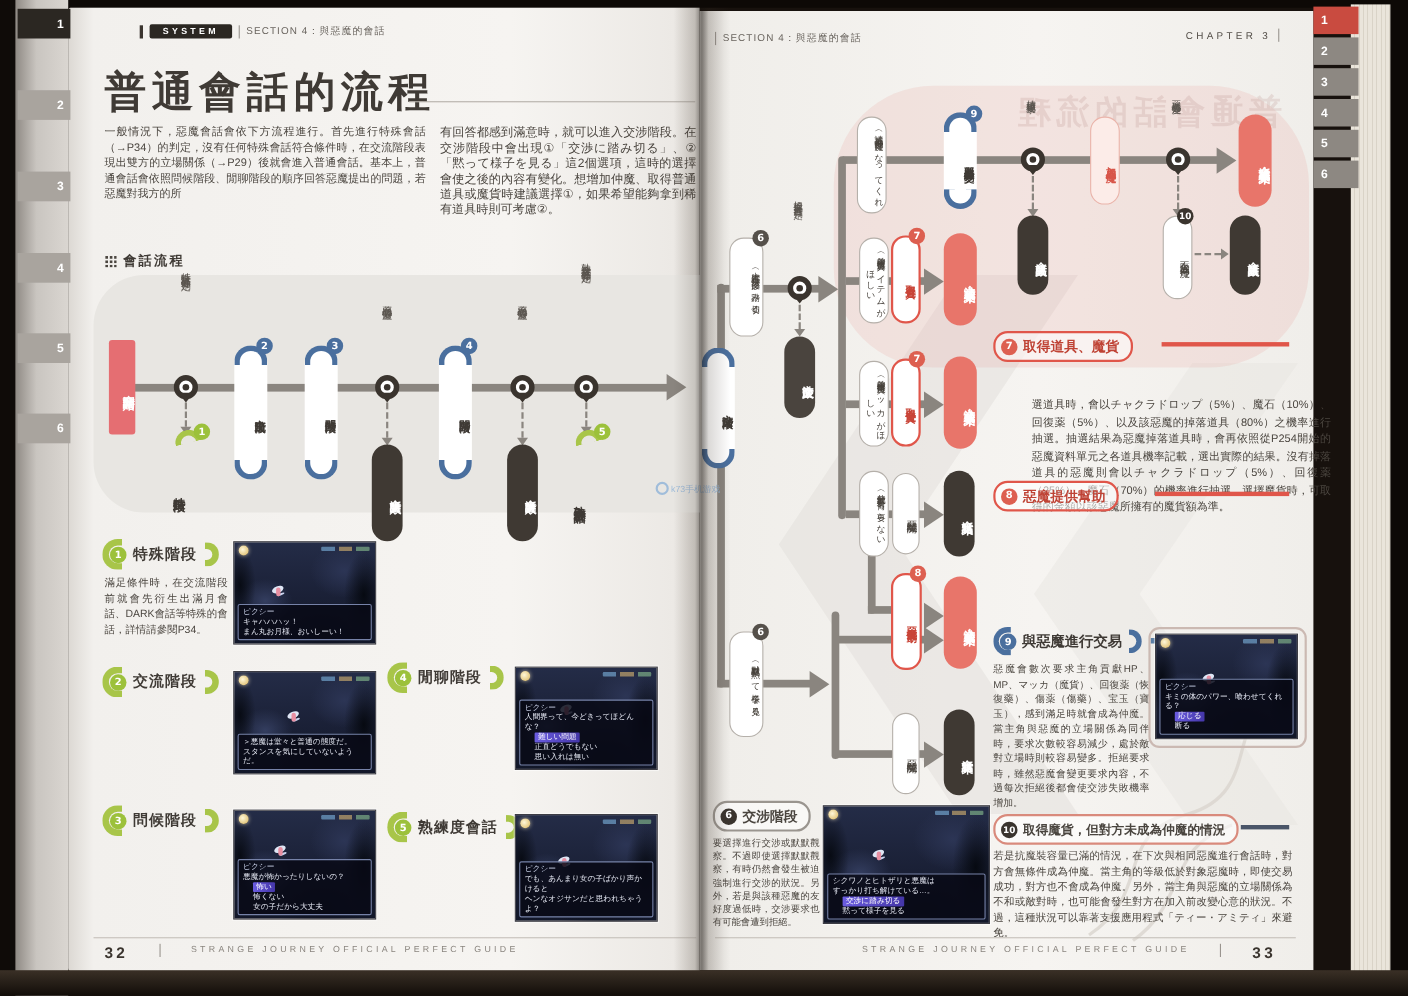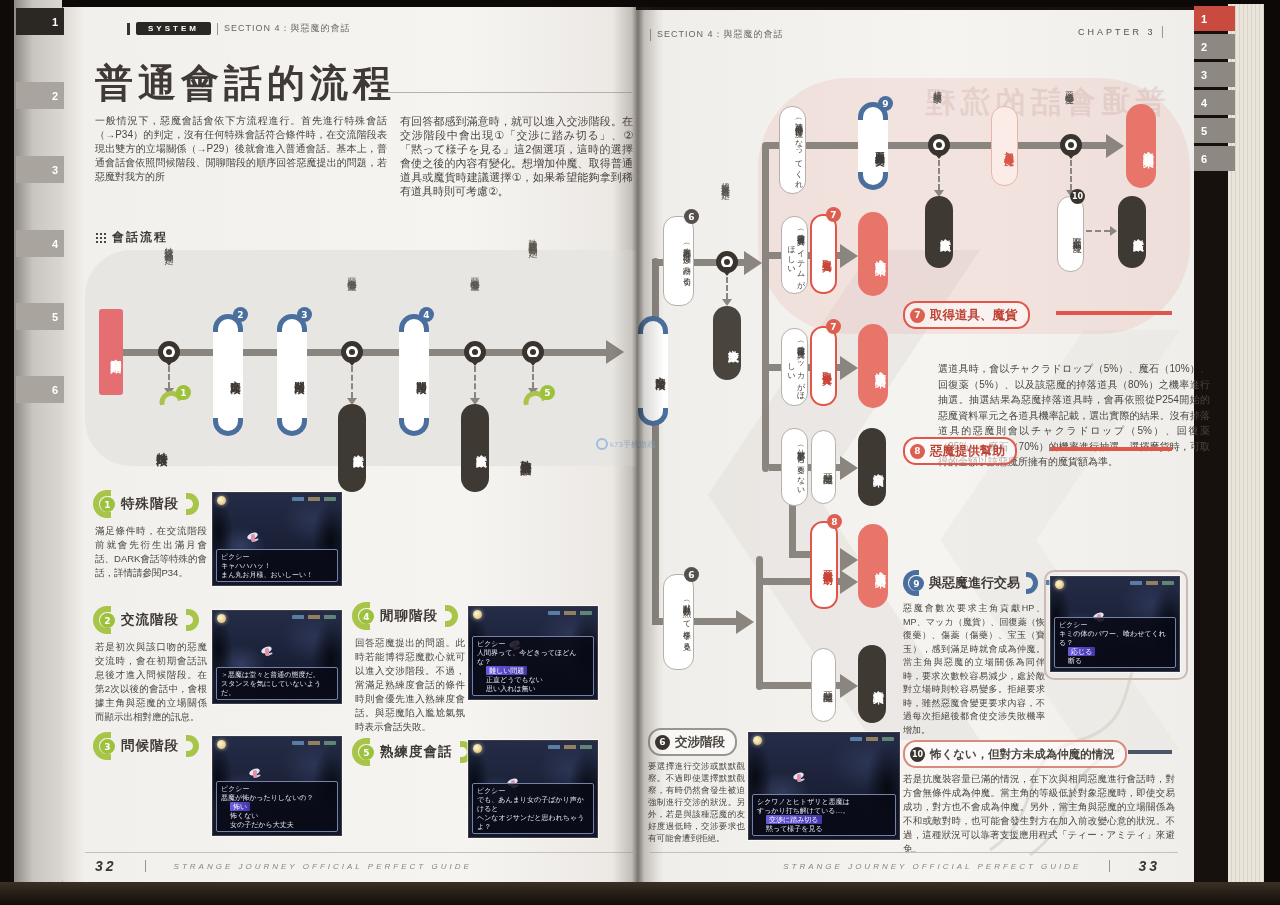--- a/index.html
+++ b/index.html
@@ -69,21 +69,21 @@
   .fairy{position:absolute;width:12px;height:12px;z-index:1;}
   .fairy::before{content:"";position:absolute;left:0;top:2px;width:11px;height:6px;background:#dfe6f5;border-radius:50%;transform:rotate(-22deg);box-shadow:1px 5px 0 -2px #c9d3ee;}
   .fairy::after{content:"";position:absolute;left:4px;top:3px;width:4px;height:8px;background:#e88fa2;border-radius:2px;}
   .dlg{position:absolute;left:3px;right:3px;bottom:3px;background:rgba(8,10,22,.84);border:1px solid #7682a8;border-radius:2px;padding:2px 4px;color:#e6e9f4;font-size:7px;line-height:9px;z-index:2;}
   .dlg .sp{color:#cdd5ec;}
   .dlg .opt{padding-left:9px;}
   .dlg .sel{background:linear-gradient(90deg,#6a5ce0,#4436a8);color:#fff;display:inline-block;padding:0 3px;border-radius:1px;}
   .frame{position:absolute;border:2px solid #cbb9b2;border-radius:10px;z-index:2;}
   
   .hdr{position:absolute;display:flex;align-items:center;gap:6px;z-index:3;}
-  .ftr{position:absolute;display:flex;align-items:center;gap:28px;z-index:3;font-style:italic;}
+  .ftr{position:absolute;display:flex;align-items:flex-start;gap:28px;z-index:3;}
   .vsep{width:1px;height:12px;background:#9a958f;}
   .ghost{position:absolute;transform:scaleX(-1);font-family:"DejaVu Serif","Liberation Serif",serif;font-weight:bold;color:#b98f8a;opacity:.22;letter-spacing:5px;z-index:1;}
   .grid9{width:11px;height:11px;background-image:radial-gradient(#4a453f 1.2px,transparent 1.4px);background-size:4px 4px;}
 </style>
 </head>
 <body>
 
 <div id="root">
 
   <div class="page" style="left:62px;top:6px;width:574px;height:878px;border-radius:4px 0 0 4px;background:linear-gradient(90deg,#dcd8d3 0%,#f2f0ed 4%,#f6f4f1 70%,#ece9e5 96%,#ddd9d4 100%);"></div>
@@ -159,32 +159,30 @@
   <div class="secg" style="left:93px;top:490px;">
     <span class="bnum bg-green">1</span>
     <span class="t">特殊階段</span>
   </div>
   <div class="body" style="left:95px;top:524px;width:112px;font-size:9.5px;line-height:14px;">滿足條件時，在交流階段前就會先衍生出滿月會話、DARK會話等特殊的會話，詳情請參閱P34。</div>
 
   <div class="secg" style="left:93px;top:606px;">
     <span class="bnum bg-green">2</span>
     <span class="t">交流階段</span>
   </div>
-  <div class="body" style="left:95px;top:640px;width:112px;font-size:9.5px;line-height:14px;">若是初次與該口吻的惡魔交流時，會在初期會話訊息後才進入問候階段。在第2次以後的會話中，會根據主角與惡魔的立場關係而顯示出相對應的訊息。</div>
 
   <div class="secg" style="left:93px;top:732px;">
     <span class="bnum bg-green">3</span>
     <span class="t">問候階段</span>
   </div>
 
   <div class="secg" style="left:352px;top:602px;">
     <span class="bnum bg-green">4</span>
     <span class="t">閒聊階段</span>
   </div>
-  <div class="body" style="left:355px;top:636px;width:110px;font-size:9.5px;line-height:14px;">回答惡魔提出的問題。此時若能博得惡魔歡心就可以進入交涉階段。不過，當滿足熟練度會話的條件時則會優先進入熟練度會話。與惡魔陷入尷尬氣氛時表示會話失敗。</div>
 
   <div class="secg" style="left:352px;top:738px;">
     <span class="bnum bg-green">5</span>
     <span class="t">熟練度會話</span>
   </div>
 
   <div class="shot" style="left:212px;top:492px;width:128px;height:92px;">
     <div class="moon"></div>
     <div class="hud"></div>
     <div class="fairy" style="left:34px;top:38px;"></div>
@@ -366,21 +364,21 @@
     <div class="dlg">
       <div class="sp">ピクシー</div>
       <div>キミの体のパワー、喰わせてくれる？</div>
       <div class="opt"><span class="sel">応じる</span></div>
       <div class="opt">断る</div>
     </div>
   </div>
 
   <div class="secho" style="left:903px;top:740px;">
     <span class="bnum bg-dark" style="font-size:8px;">10</span>
-    <span>怖くない，但對方未成為仲魔的情況</span>
+    <span>取得魔貨，但對方未成為仲魔的情況</span>
   </div>
   <div class="hbar" style="left:1128px;top:750px;width:44px;height:4px;background:#4a5568;"></div>
   <div class="body" style="left:903px;top:772px;width:272px;font-size:9.5px;line-height:14px;">若是抗魔裝容量已滿的情況，在下次與相同惡魔進行會話時，對方會無條件成為仲魔。當主角的等級低於對象惡魔時，即使交易成功，對方也不會成為仲魔。另外，當主角與惡魔的立場關係為不和或敵對時，也可能會發生對方在加入前改變心意的狀況。不過，這種狀況可以靠著支援應用程式「ティー・アミティ」來避免。</div>
 
   <div class="sechn" style="left:648px;top:728px;">
     <span class="bnum bg-dark">6</span>
     <span>交涉階段</span>
   </div>
   <div class="body" style="left:648px;top:760px;width:97px;font-size:8.5px;line-height:12px;">要選擇進行交涉或默默觀察。不過即使選擇默默觀察，有時仍然會發生被迫強制進行交涉的狀況。另外，若是與該種惡魔的友好度過低時，交涉要求也有可能會遭到拒絕。</div>
   <div class="shot" style="left:748px;top:732px;width:150px;height:106px;">

